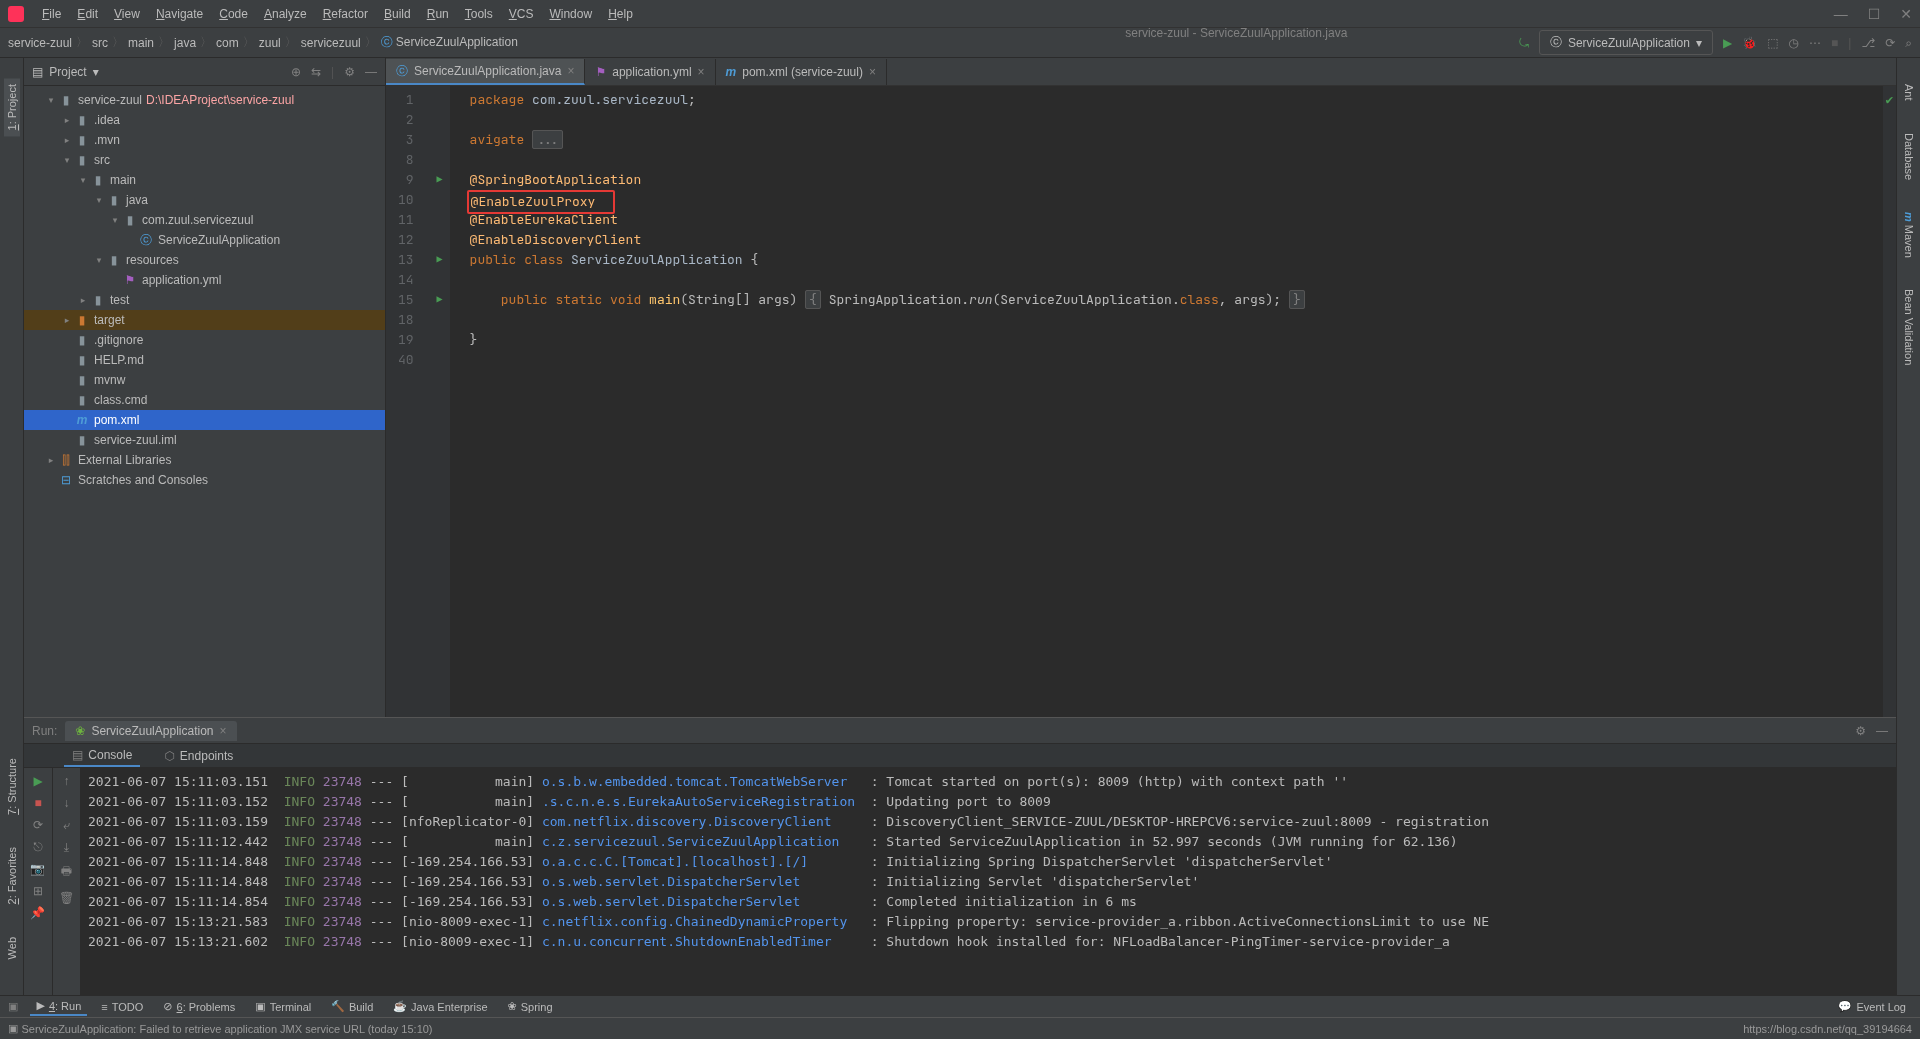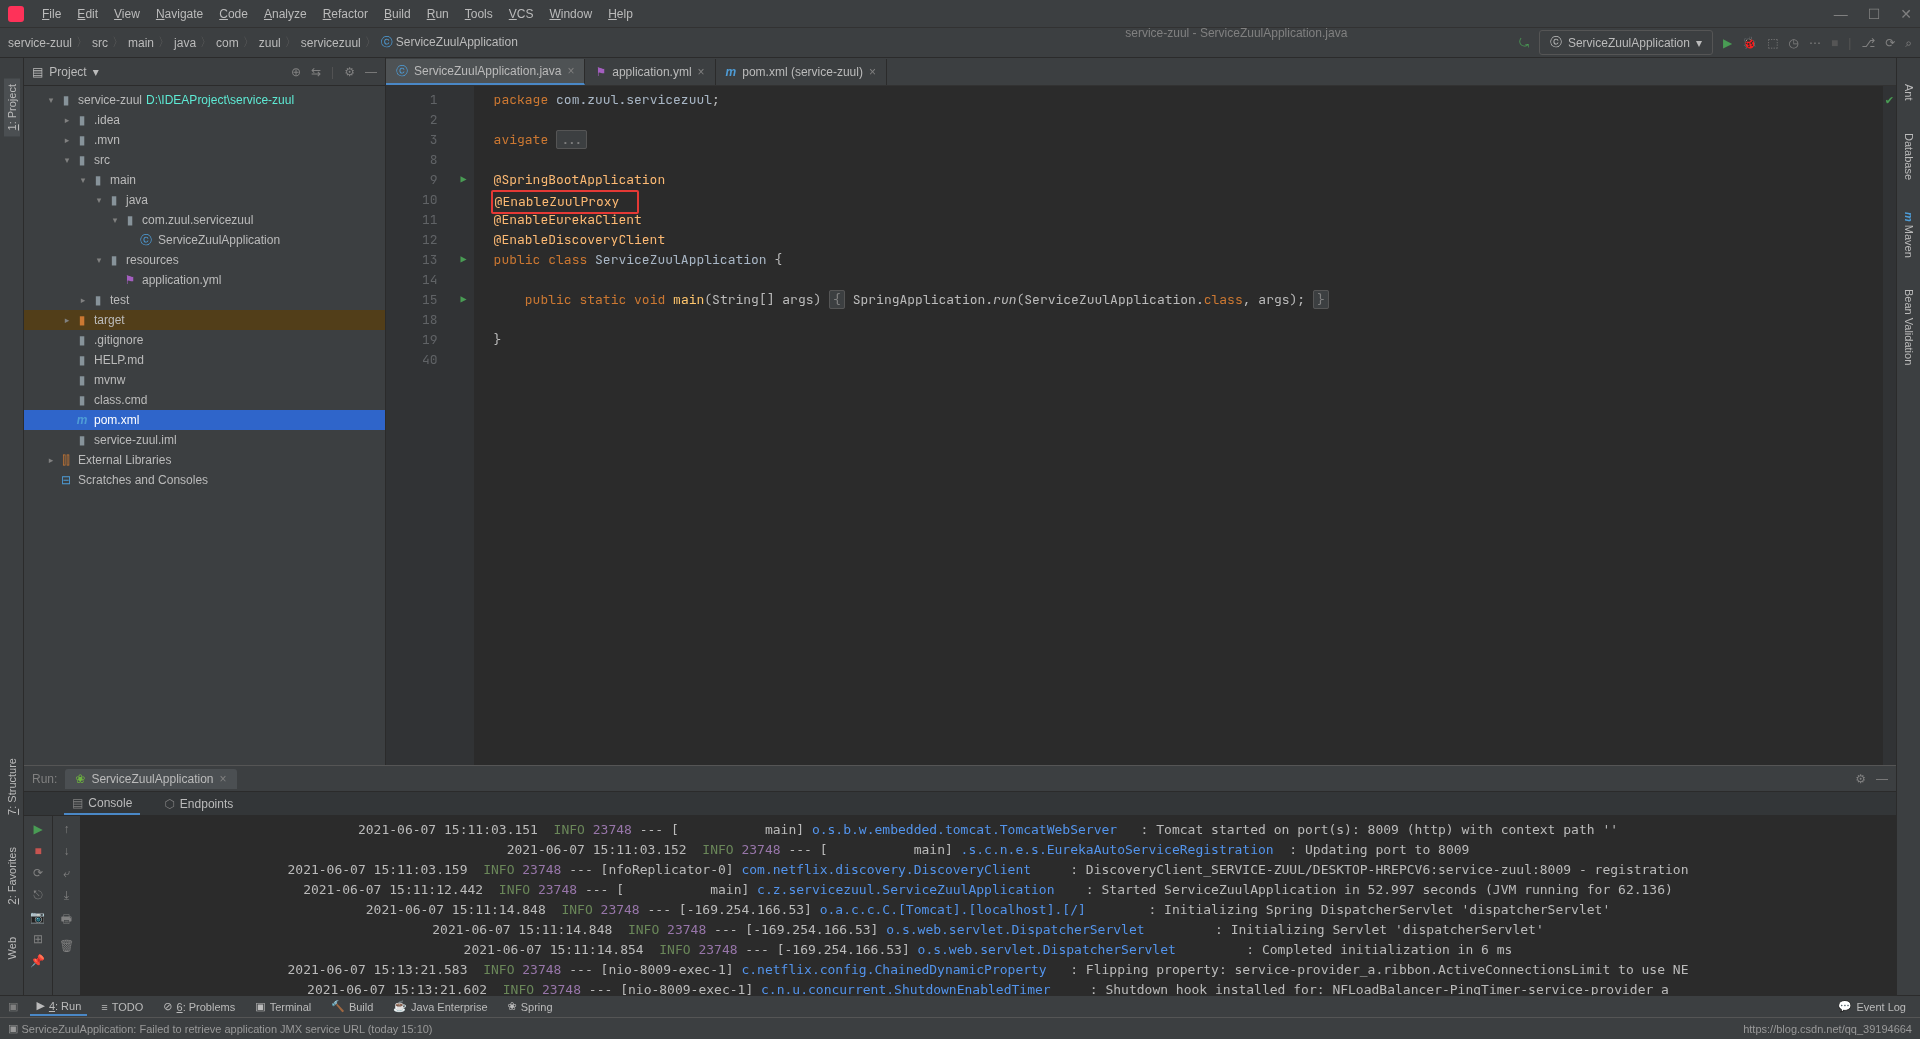--- a/index.html
+++ b/index.html
@@ -32,21 +32,21 @@
 .project-panel { width: 362px; background: #3c3f41; border-right: 1px solid #2b2b2b; display: flex; flex-direction: column; }
 .panel-header { height: 28px; display: flex; align-items: center; padding: 0 8px; background: #3c3f41; border-bottom: 1px solid #2b2b2b; }
 .panel-header .title { display: flex; align-items: center; gap: 6px; }
 .panel-header .actions { margin-left: auto; display: flex; gap: 10px; color: #808080; }
 .tree { padding: 4px 0; font-size: 12px; overflow-y: auto; }
 .tree-row { display: flex; align-items: center; height: 20px; padding-right: 8px; cursor: pointer; white-space: nowrap; }
 .tree-row.selected { background: #2f65ca; color: #fff; }
 .tree-row .arrow { width: 14px; text-align: center; color: #808080; font-size: 9px; }
 .tree-row .icon { width: 16px; text-align: center; margin-right: 4px; }
 .tree-row .label { }
-.tree-row .path { color: #5eead4; margin-left: 4px; }
+.tree-row .path { color: #fca5a5; margin-left: 4px; }
 .folder-icon { color: #87939a; }
 .file-icon-c { color: #4e9cd6; }
 .file-icon-m { color: #4e9cd6; font-weight: bold; font-style: italic; }
 .file-icon-y { color: #a35ebf; }
 .editor-panel { flex: 1; background: #2b2b2b; display: flex; flex-direction: column; min-width: 0; }
 .editor-tabs { height: 28px; background: #3c3f41; display: flex; align-items: flex-end; border-bottom: 1px solid #323232; }
 .editor-tab { height: 26px; padding: 0 10px; display: flex; align-items: center; gap: 6px; background: #3c3f41; border-right: 1px solid #2b2b2b; cursor: pointer; }
 .editor-tab.active { background: #4e5254; border-bottom: 2px solid #4a88c7; }
 .editor-tab .close { color: #808080; }
 .editor-body { flex: 1; display: flex; font-family: 'JetBrains Mono', Consolas, monospace; font-size: 13px; line-height: 20px; overflow: hidden; }
@@ -57,32 +57,32 @@
 .code-line { height: 20px; white-space: pre; }
 .kw { color: #cc7832; }
 .anno { color: #fdba74; }
 .cls { color: #a9b7c6; }
 .mth { color: #ffc66d; }
 .pkg { color: #a9b7c6; }
 .fold { background: #3c3f41; border: 1px solid #555; padding: 0 3px; border-radius: 2px; color: #808080; }
 .redbox { border: 2px solid #e53935; padding: 0 2px; display: inline-block; border-radius: 2px; margin-left:-3px;}
 .editor-right-gutter { width: 14px; background: #313335; border-left: 1px solid #2b2b2b; }
 .check-ok { color: #499c54; text-align: center; padding-top: 4px; }
-.run-panel { height: 230px; background: #2b2b2b; border-top: 1px solid #555; display: flex; flex-direction: column; }
+.run-panel { height: 278px; background: #2b2b2b; border-top: 1px solid #555; display: flex; flex-direction: column; }
 .run-header { height: 26px; background: #3c3f41; display: flex; align-items: center; padding: 0 8px; border-bottom: 1px solid #2b2b2b; }
 .run-header .label { color: #808080; margin-right: 8px; }
 .run-header .tab-like { background: #4b4f52; padding: 3px 10px; border-radius: 3px 3px 0 0; display: flex; align-items: center; gap: 6px; }
 .run-header .actions { margin-left: auto; display: flex; gap: 10px; color: #808080; }
 .run-subtabs { height: 24px; background: #333638; display: flex; align-items: center; padding: 0 40px; gap: 16px; border-bottom: 1px solid #2b2b2b; }
 .run-subtabs .subtab { display: flex; align-items: center; gap: 5px; padding: 3px 8px; cursor: pointer; }
 .run-subtabs .subtab.active { border-bottom: 2px solid #4a88c7; }
 .run-body { flex: 1; display: flex; overflow: hidden; }
 .run-left-icons { width: 28px; background: #3c3f41; display: flex; flex-direction: column; align-items: center; gap: 8px; padding: 6px 0; }
 .run-left-icons2 { width: 28px; background: #3c3f41; display: flex; flex-direction: column; align-items: center; gap: 8px; padding: 6px 0; border-left:1px solid #2b2b2b;}
-.console { flex: 1; font-family: Consolas, monospace; font-size: 13px; line-height: 20px; padding: 4px 14px; overflow: hidden; white-space: pre; color: #bbbbbb; text-align: center; }
+.console { flex: 1; font-family: Consolas, monospace; font-size: 13px; line-height: 20px; padding: 4px 8px; overflow: hidden; white-space: pre; color: #bbbbbb; }
 .log-info { color: #6a8759; }
 .log-pid { color: #9876aa; }
 .log-src { color: #5394ec; }
 .log-ts { color: #bbbbbb; }
 .bottom-bar { height: 22px; background: #3c3f41; border-top: 1px solid #2b2b2b; display: flex; align-items: center; padding: 0 8px; gap: 12px; font-size: 11px; }
 .bottom-bar .btab { display: flex; align-items: center; gap: 4px; padding: 2px 6px; cursor: pointer; }
 .bottom-bar .btab u { text-decoration: underline; }
 .bottom-bar .right { margin-left: auto; }
 .status-bar { height: 22px; background: #3c3f41; border-top: 1px solid #555; display: flex; align-items: center; padding: 0 8px; font-size: 11px; color: #999; }
 .status-bar .right { margin-left: auto; }
@@ -308,21 +308,21 @@
             </div>
           </div>
         <div class="editor-body">
           <div class="gutter-ln" id="gutter-ln">
               <div style="height: 20px;">1</div>
               <div style="height: 20px;">2</div>
               <div style="height: 20px;">3</div>
               <div style="height: 20px;">8</div>
               <div style="height: 20px;">9</div>
               <div style="height: 20px;">10</div>
-              <div style="height: 20px; margin-left: 24px;">11</div>
+              <div style="height: 20px;">11</div>
               <div style="height: 20px;">12</div>
               <div style="height: 20px;">13</div>
               <div style="height: 20px;">14</div>
               <div style="height: 20px;">15</div>
               <div style="height: 20px;">18</div>
               <div style="height: 20px;">19</div>
               <div style="height: 20px;">40</div>
             </div>
           <div class="gutter-icons" id="gutter-icons">
               <div class="gi"></div>

